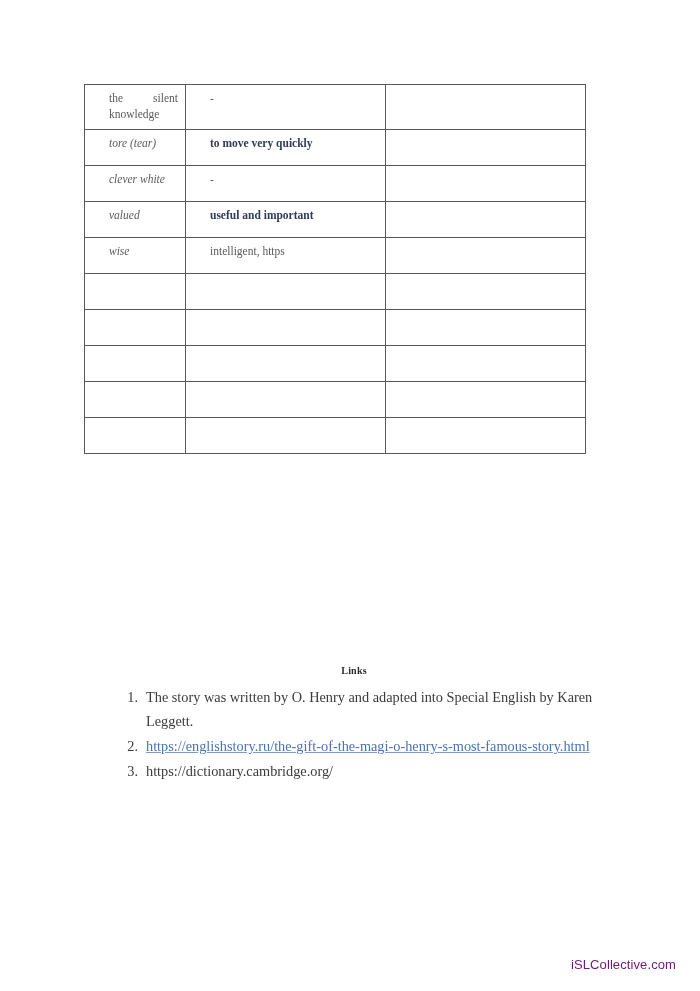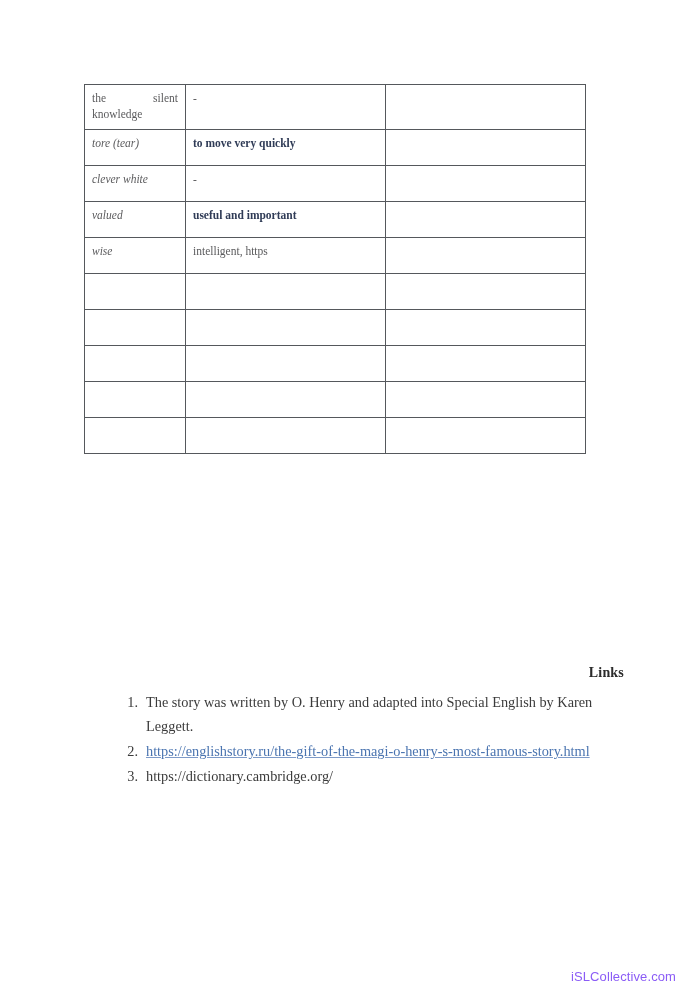--- a/index.html
+++ b/index.html
@@ -29,21 +29,21 @@
     top: 84px;
     width: 501px;
   }
   table.vocab {
     border-collapse: collapse;
     width: 501px;
     table-layout: fixed;
   }
   table.vocab td {
     border: 1px solid #55585c;
-    padding: 5px 7px 6px 7px;
+    padding: 5px 7px 6px 24px;
     vertical-align: top;
     font-size: 11.5px;
     line-height: 1.42;
     color: #5b5b5d;
     height: 24px;
     margin-top: 12px;
   }
   table.vocab col.c1 { width: 101px; }
   table.vocab col.c2 { width: 200px; }
   table.vocab col.c3 { width: 200px; }
@@ -67,23 +67,23 @@
   td.tallrow { height: 30px; }
 
   
   .links-section {
     position: absolute;
     left: 84px;
     top: 665px;
     width: 540px;
   }
   .links-heading {
-    text-align: right;
+    text-align: center;
     font-weight: bold;
-    font-size: 14px;
+    font-size: 10px;
     color: #2b2b2b;
     margin: 0 0 9px 0;
     letter-spacing: .2px;
   }
   ol.links-list {
     margin: 0;
     padding: 0 0 0 60px;
     list-style: none;
     counter-reset: lk;
   }
@@ -116,24 +116,24 @@
   }
   .plain-url {
     color: #3b3b3b;
     text-decoration: none;
   }
 
   
   .footer-watermark {
     position: absolute;
     right: 24px;
-    bottom: 7px;
+    bottom: 19px;
     font-family: "Liberation Sans", "DejaVu Sans", sans-serif;
     font-size: 13px;
-    color: #8b5cf6;
+    color: #701a75;
     letter-spacing: .1px;
   }
 </style>
 </head>
 <body>
 
 <div class="page">
 
   <div class="vocab-table-wrap">
     <table class="vocab">

